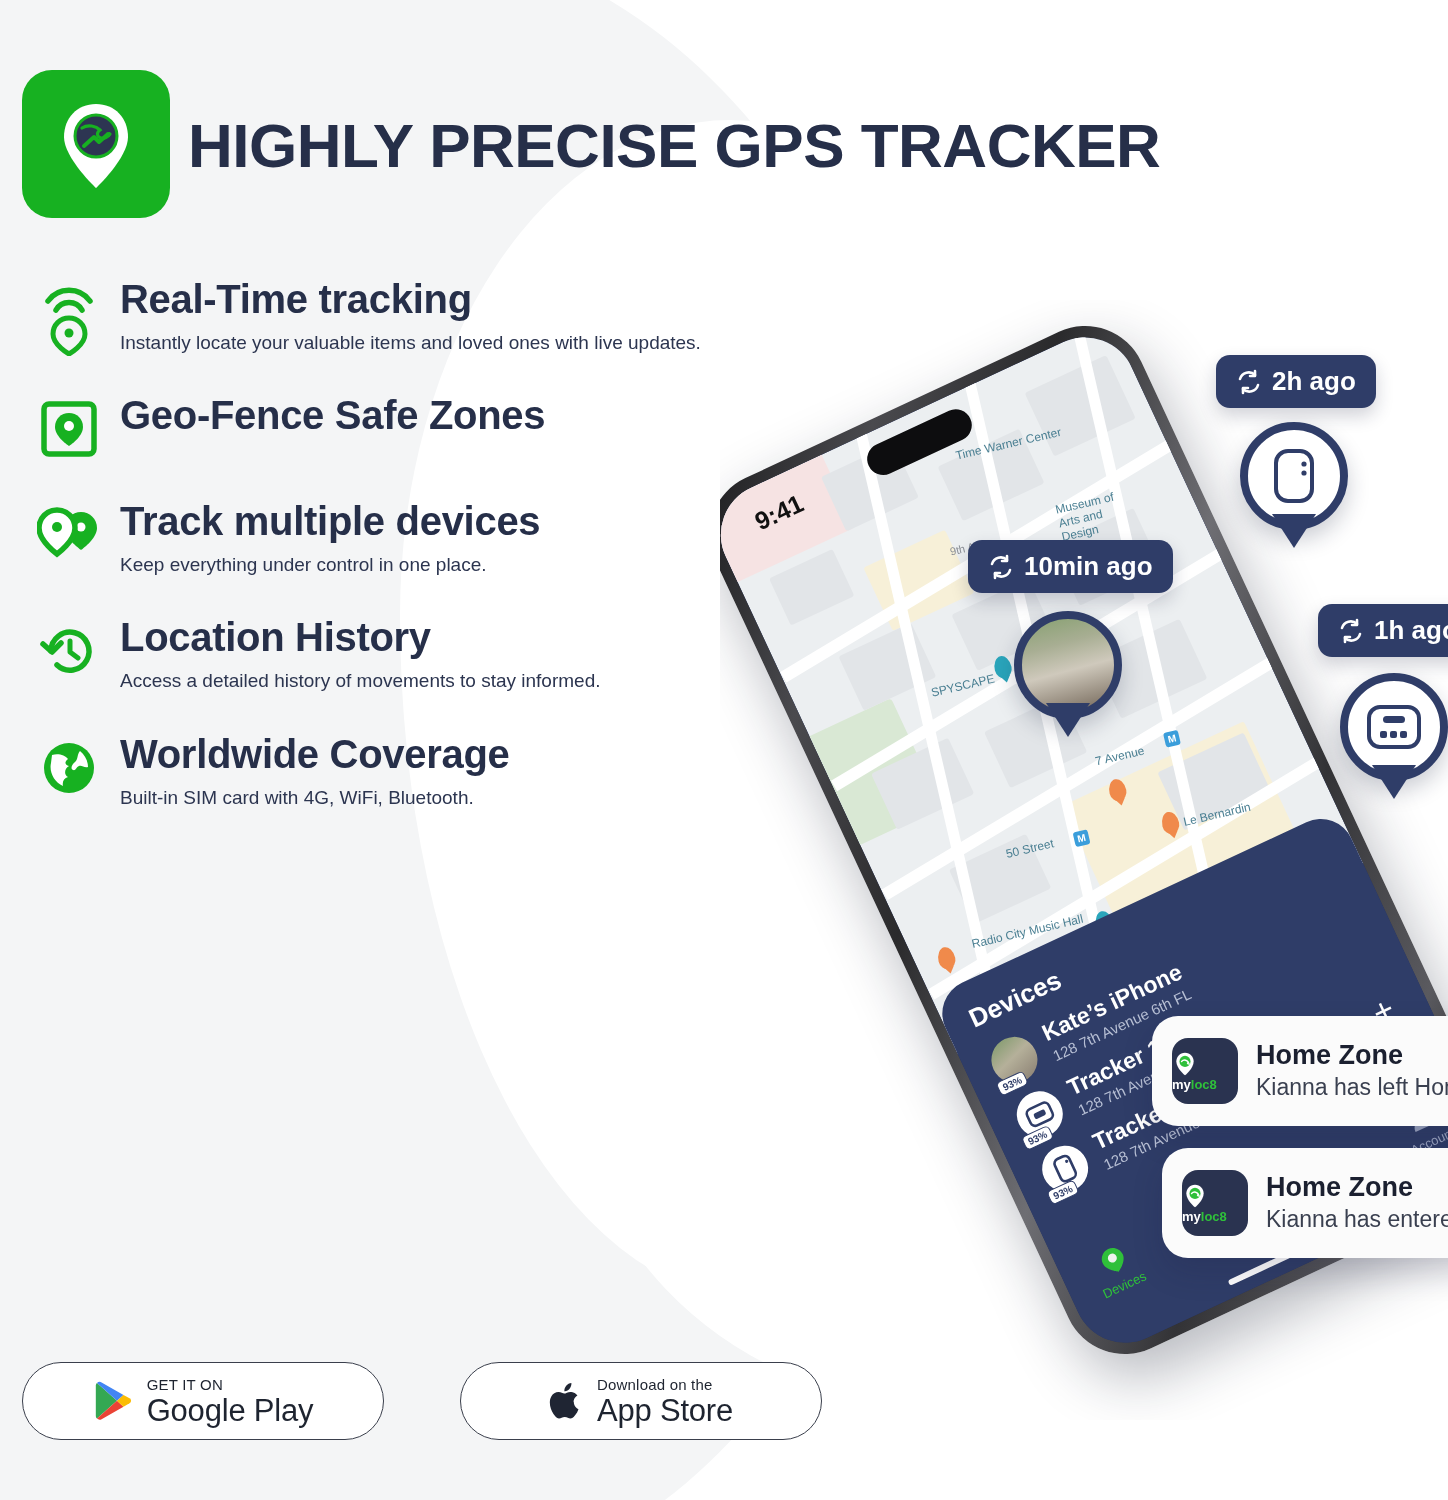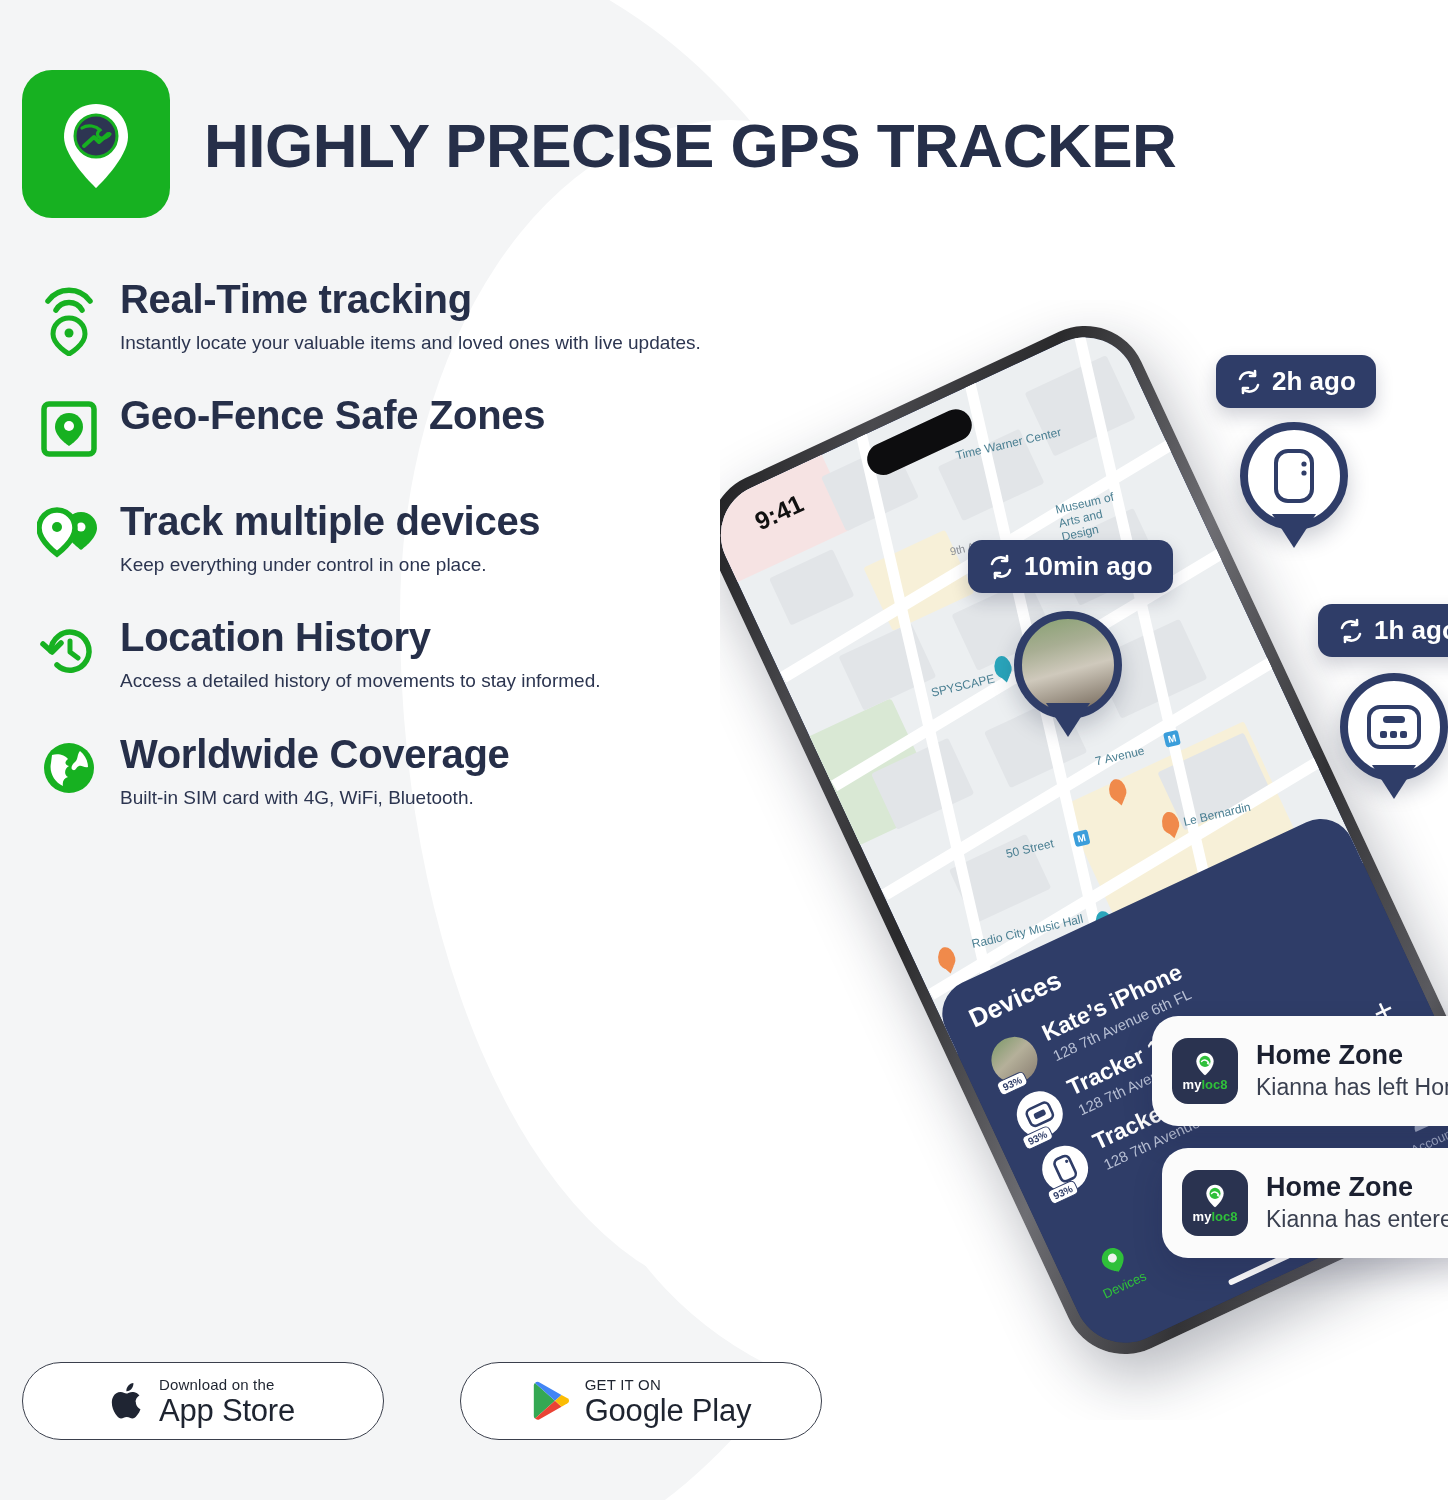--- a/index.html
+++ b/index.html
@@ -36,21 +36,21 @@
     background:#ffffff;
     border-radius:50%;
     z-index:1;
   }
 
   .content{position:relative;z-index:5;}
 
   
   .header{
     position:absolute;left:22px;top:70px;
-    display:flex;align-items:center;gap:34px;
+    display:flex;align-items:center;gap:18px;
   }
   .applogo{
     width:148px;height:148px;border-radius:30px;
     background:#17b121;
     display:flex;align-items:center;justify-content:center;
     flex:0 0 auto;
   }
   .title{
     font-size:62px;font-weight:bold;color:#262f49;
     letter-spacing:-0.5px;white-space:nowrap;line-height:1;
@@ -220,21 +220,21 @@
   .notif{
     position:absolute;z-index:14;
     width:380px;height:110px;background:#fbfbfb;border-radius:26px;
     display:flex;align-items:center;gap:18px;padding:0 20px;
     box-sizing:border-box;
     box-shadow:0 14px 30px rgba(25,30,60,.18);
   }
   .notif-ico{
     width:66px;height:66px;border-radius:16px;background:#2a3350;
     flex:0 0 66px;display:flex;flex-direction:column;
-    align-items:center;justify-content:center;gap:1px;
+    justify-content:center;gap:1px;
   }
   .notif-brand{font-size:13px;font-weight:bold;color:#fff;line-height:1;}
   .notif-brand i{color:#2fc03a;font-style:normal;}
   .notif-t{font-size:27px;font-weight:bold;color:#1b2030;line-height:1.1;}
   .notif-s{font-size:23px;color:#3a4050;line-height:1.15;margin-top:3px;white-space:nowrap;}
 </style>
 </head>
 <body>
 
 <div id="page">
@@ -326,39 +326,39 @@
       </div>
       <div class="f-text">
         <div class="f-title">Worldwide Coverage</div>
         <div class="f-desc">Built-in SIM card with 4G, WiFi, Bluetooth.</div>
       </div>
     </div>
   </div>
 
   <div class="badges content">
     <div class="badge">
-      <svg width="34" height="40" viewBox="0 0 34 40">
-        <path d="M24.6 21.1c0-4.4 3.6-6.5 3.8-6.6-2.1-3-5.3-3.4-6.4-3.5-2.7-.3-5.3 1.6-6.7 1.6-1.4 0-3.5-1.6-5.8-1.5-3 .04-5.7 1.7-7.2 4.4-3.1 5.3-.8 13.2 2.2 17.5 1.5 2.1 3.2 4.5 5.5 4.4 2.2-.1 3.1-1.4 5.8-1.4s3.4 1.4 5.8 1.4c2.4 0 3.9-2.1 5.4-4.3 1.7-2.4 2.4-4.8 2.4-4.9-.1-.04-4.6-1.8-4.6-7.1z" fill="#1f2533"></path>
-        <path d="M20.6 7.8C21.8 6.3 22.6 4.2 22.4 2.1c-1.8.1-4 1.2-5.2 2.7-1.1 1.3-2.1 3.5-1.8 5.5 2 .2 4-1 5.2-2.5z" fill="#1f2533"></path>
-      </svg>
-      <div class="badge-txt">
-        <div class="badge-small">Download on the</div>
-        <div class="badge-big">App Store</div>
-      </div>
-    </div>
-    <div class="badge">
       <svg width="40" height="42" viewBox="0 0 40 42">
         <path d="M4 3 L24 20.8 L4 38.6 C3.2 38 2.8 37 2.8 35.8 L2.8 5.8 C2.8 4.6 3.2 3.6 4 3 Z" fill="#34a853"></path>
         <path d="M4 3 L24 20.8 L30.5 14.9 L8.6 2.4 C6.9 1.4 5.1 1.9 4 3 Z" fill="#4285f4"></path>
         <path d="M24 20.8 L4 38.6 C5.1 39.7 6.9 40.2 8.6 39.2 L30.5 26.7 Z" fill="#ea4335"></path>
         <path d="M30.5 14.9 L24 20.8 L30.5 26.7 L36.5 23.3 C38.6 22.1 38.6 19.5 36.5 18.3 Z" fill="#fbbc04"></path>
       </svg>
       <div class="badge-txt">
         <div class="badge-small">GET IT ON</div>
         <div class="badge-big">Google Play</div>
+      </div>
+    </div>
+    <div class="badge">
+      <svg width="34" height="40" viewBox="0 0 34 40">
+        <path d="M24.6 21.1c0-4.4 3.6-6.5 3.8-6.6-2.1-3-5.3-3.4-6.4-3.5-2.7-.3-5.3 1.6-6.7 1.6-1.4 0-3.5-1.6-5.8-1.5-3 .04-5.7 1.7-7.2 4.4-3.1 5.3-.8 13.2 2.2 17.5 1.5 2.1 3.2 4.5 5.5 4.4 2.2-.1 3.1-1.4 5.8-1.4s3.4 1.4 5.8 1.4c2.4 0 3.9-2.1 5.4-4.3 1.7-2.4 2.4-4.8 2.4-4.9-.1-.04-4.6-1.8-4.6-7.1z" fill="#1f2533"></path>
+        <path d="M20.6 7.8C21.8 6.3 22.6 4.2 22.4 2.1c-1.8.1-4 1.2-5.2 2.7-1.1 1.3-2.1 3.5-1.8 5.5 2 .2 4-1 5.2-2.5z" fill="#1f2533"></path>
+      </svg>
+      <div class="badge-txt">
+        <div class="badge-small">Download on the</div>
+        <div class="badge-big">App Store</div>
       </div>
     </div>
   </div>
 
   <div class="phone-wrap">
 
     <div class="phone">
       <div class="phone-frame"></div>
       <div class="phone-screen">
 

